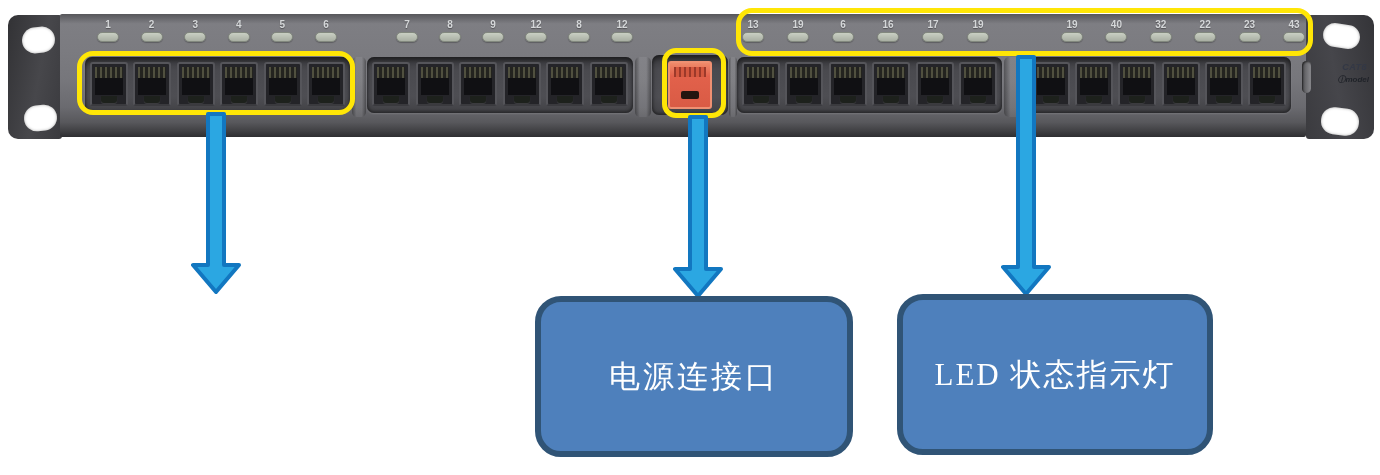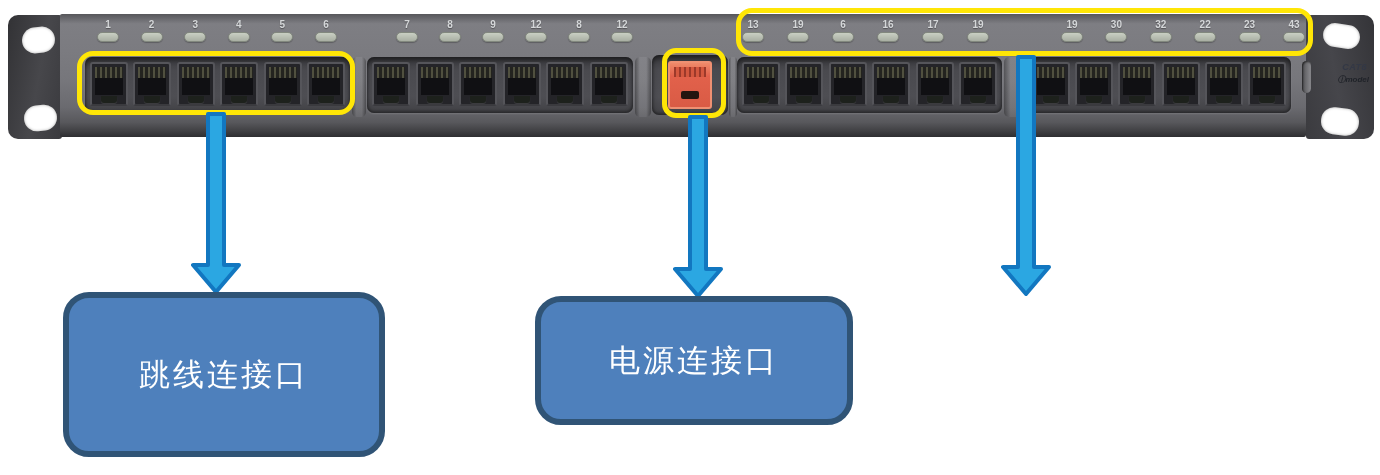--- a/index.html
+++ b/index.html
@@ -73,21 +73,21 @@
   .hl.leds{left:736px;top:8px;width:577px;height:48px;border-radius:16px;}
 
   
   .arrow{position:absolute;width:50px;}
 
   
   .callout{position:absolute;box-sizing:border-box;background:#4e80bc;border:6px solid #305476;
        border-radius:26px;display:flex;align-items:center;justify-content:center;
        color:#fff;font:31px "Liberation Serif",serif;letter-spacing:3px;}
   .callout.c1{left:63px;top:292px;width:322px;height:165px;}
-  .callout.c2{left:535px;top:296px;width:318px;height:129px;}
+  .callout.c2{left:535px;top:296px;width:318px;height:161px;}
   .callout.c3{left:897px;top:294px;width:316px;height:161px;letter-spacing:2px;}
 </style>
 </head>
 <body>
 
 <div class="canvas">
 
   <div>
 
     <div class="ear left">
@@ -323,21 +323,21 @@
           <div class="pnum">19</div>
           <div class="led"></div>
         </div>
       </div>
     <div class="led-row" style="left:1060px;width:246px;">
         <div class="port-ind">
           <div class="pnum">19</div>
           <div class="led"></div>
         </div>
         <div class="port-ind">
-          <div class="pnum">30</div>
+          <div class="pnum">40</div>
           <div class="led"></div>
         </div>
         <div class="port-ind">
           <div class="pnum">32</div>
           <div class="led"></div>
         </div>
         <div class="port-ind">
           <div class="pnum">22</div>
           <div class="led"></div>
         </div>
@@ -359,20 +359,20 @@
   <svg class="arrow" style="left:191px;top:112px;" width="50" height="182" viewBox="0 0 50 182">
     <polygon points="17,2 33,2 33,153 48,153 25,180 2,153 17,153" fill="#2ba7e2" stroke="#1277c0" stroke-width="4" stroke-linejoin="round"></polygon>
   </svg>
   <svg class="arrow" style="left:673px;top:115px;" width="50" height="183" viewBox="0 0 50 183">
     <polygon points="17,2 33,2 33,154 48,154 25,181 2,154 17,154" fill="#2ba7e2" stroke="#1277c0" stroke-width="4" stroke-linejoin="round"></polygon>
   </svg>
   <svg class="arrow" style="left:1001px;top:55px;" width="50" height="241" viewBox="0 0 50 241">
     <polygon points="17,2 33,2 33,212 48,212 25,239 2,212 17,212" fill="#2ba7e2" stroke="#1277c0" stroke-width="4" stroke-linejoin="round"></polygon>
   </svg>
 
-  <div class="callout c1">
-    <span>跳线连接口</span>
-  </div>
   <div class="callout c2">
     <span>电源连接口</span>
   </div>
+  <div class="callout c3">
+    <span>LED 状态指示灯</span>
+  </div>
 
 </div>
 
 </body></html>

